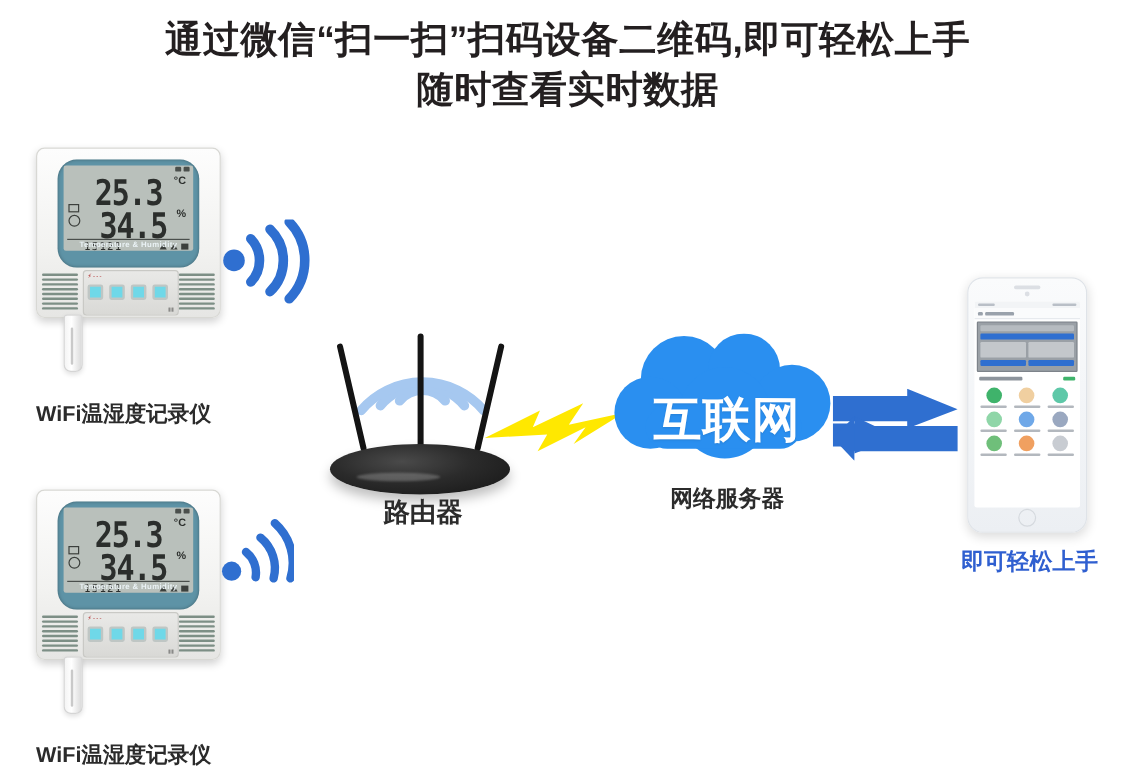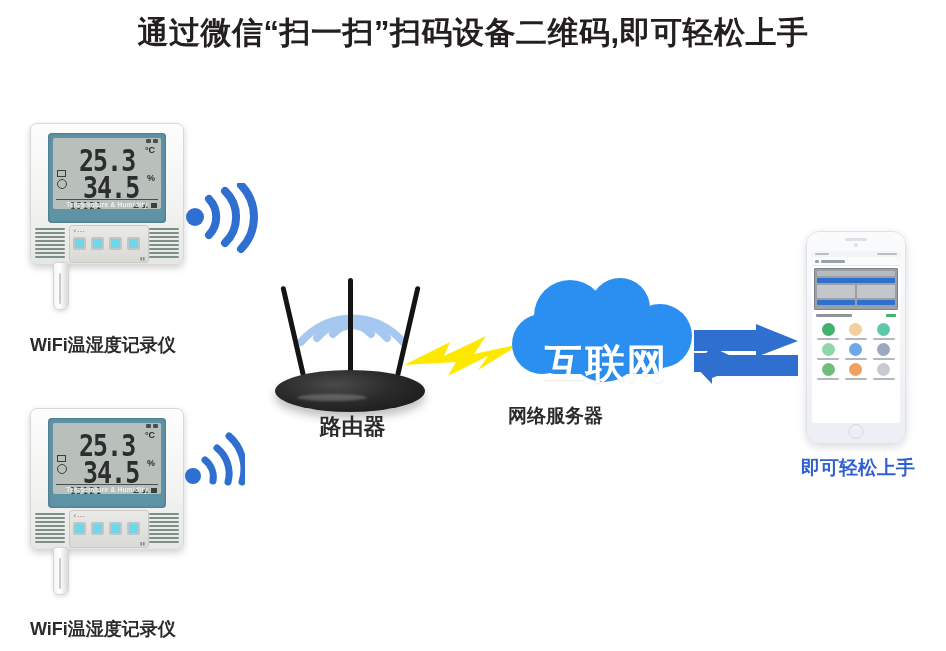--- a/index.html
+++ b/index.html
@@ -33,21 +33,21 @@
     position:absolute;left:0;top:0;width:152px;height:140px;
     background:linear-gradient(180deg,#fdfdfd 0%,#f2f2f0 60%,#e6e6e4 100%);
     border-radius:7px;
     border:1px solid #d8d8d4;
     box-shadow:0 3px 7px rgba(0,0,0,0.18);
   }
   
   .lcd-bezel{
     position:absolute;left:17px;top:9px;width:118px;height:90px;
     background:#5e93a6;
-    border-radius:4px;
+    border-radius:16px;
     box-shadow:inset 0 0 3px rgba(0,0,0,0.35);
   }
   .lcd{
     position:absolute;left:5px;top:5px;right:5px;bottom:14px;
     background:#b9c0bb;
     border-radius:2px;
     overflow:hidden;
   }
   .lcd-topicons{
     position:absolute;right:3px;top:1px;
@@ -150,26 +150,26 @@
     position:absolute;left:0;width:175px;top:152px;text-align:center;
     font-size:22px;font-weight:bold;color:#2b2b2b;
   }
 
   
   .bolt{position:absolute;left:404px;top:330px;}
 
   
   .cloud-wrap{position:absolute;left:508px;top:278px;width:210px;height:170px;}
   .cloud-text{
-    position:absolute;left:0;width:196px;top:58px;text-align:center;
+    position:absolute;left:0;width:196px;top:44px;text-align:center;
     font-size:40px;font-weight:bold;color:#ffffff;letter-spacing:1px;
     text-shadow:0 1px 2px rgba(0,0,0,0.10);
   }
   .cloud-caption{
-    position:absolute;left:0;width:196px;top:125px;text-align:left;
+    position:absolute;left:0;width:196px;top:125px;text-align:center;
     font-size:19px;font-weight:bold;color:#2b2b2b;
   }
 
   
   .dbl-arrow{position:absolute;left:694px;top:324px;}
 
   
   .phone{
     position:absolute;left:806px;top:231px;width:98px;height:211px;
     background:linear-gradient(180deg,#fafbfc 0%,#eceff3 100%);
@@ -211,20 +211,21 @@
     font-size:19px;font-weight:bold;color:#2f5fd0;
   }
 </style>
 </head>
 <body>
 
 <div id="stage">
 
   <div class="title">
     <span>通过微信“扫一扫”扫码设备二维码,即可轻松上手</span>
+    <span class="line2">随时查看实时数据</span>
   </div>
 
   <div class="device" style="left:30px;top:123px;">
     <div class="dev-body">
       <div class="lcd-bezel">
         <div class="lcd">
           <div class="lcd-topicons">
               <i></i>
               <i></i>
             </div>

